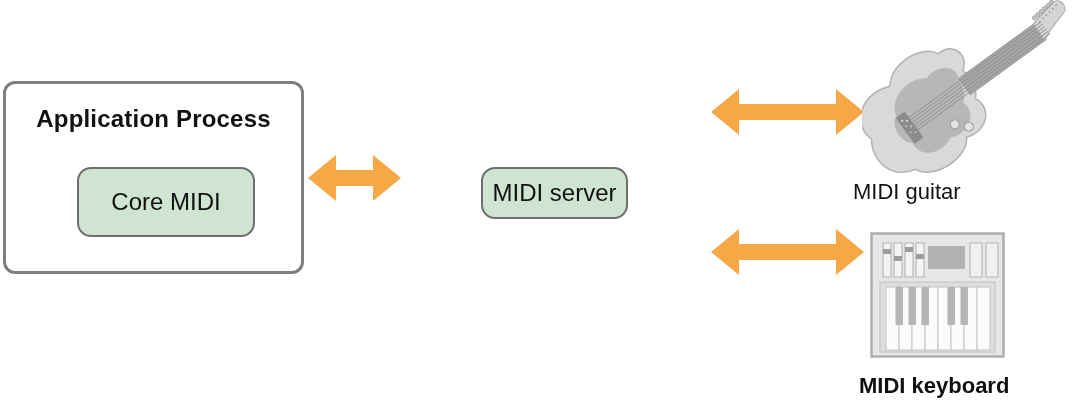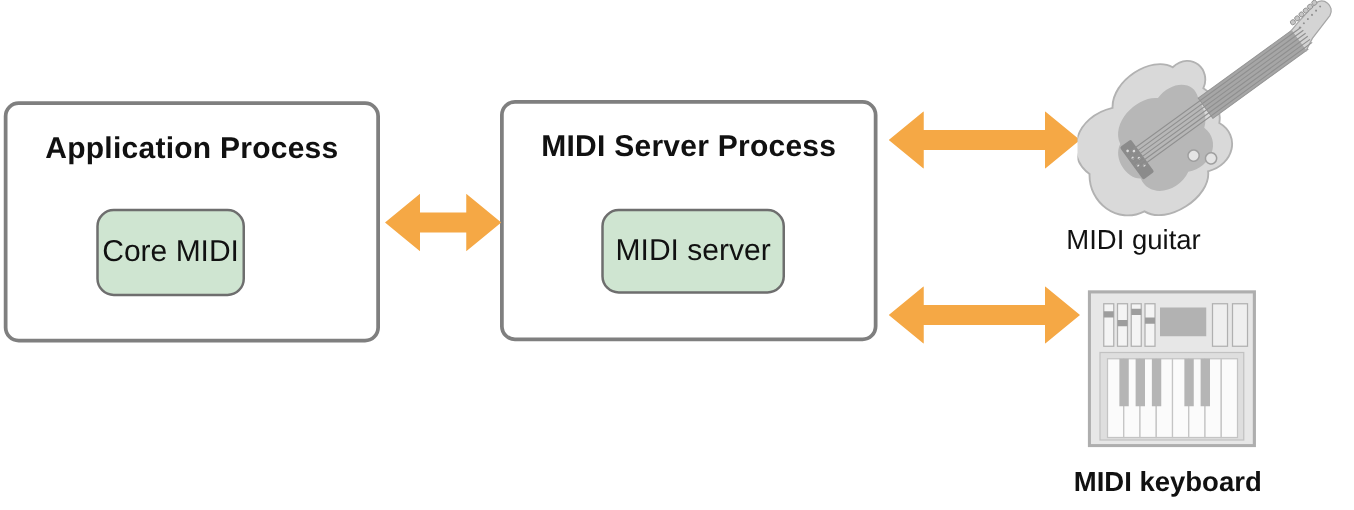--- a/index.html
+++ b/index.html
@@ -29,22 +29,22 @@
   }
   .component{
     position:absolute;
     background:var(--component_green,#cee5d0);
     border:2px solid #6e6e6e;
     border-radius:14px;
     box-sizing:border-box;
     display:flex;align-items:center;justify-content:center;
     font-size:24px;
   }
-  .component.core{left:77px;top:167px;width:119px;height:70px;}
-  .component.srv{left:481px;top:167px;width:147px;height:68px;}
+  .component.core{left:77px;top:167px;width:178px;height:70px;}
+  .component.srv{left:481px;top:167px;width:147px;height:52px;}
   .arrow{position:absolute;display:block;}
   .arrow polygon{fill:var(--accent_orange,#f5a845);}
   .arrow.a1{left:308px;top:155px;}
   .arrow.a2{left:711px;top:89px;}
   .arrow.a3{left:711px;top:229px;}
   .device-art{position:absolute;}
   .device-art.guitar{left:862px;top:0px;}
   .device-art.keyboard{left:870px;top:232px;}
   .device-label{
     position:absolute;
@@ -59,23 +59,20 @@
 
 <div class="canvas">
 
   <div class="process-box app">
     <div class="box-title">Application Process</div>
   </div>
   <div class="component core">
     <span>Core MIDI</span>
   </div>
 
-  <div class="process-box server">
-    <div class="box-title">MIDI Server Process</div>
-  </div>
   <div class="component srv">
     <span>MIDI server</span>
   </div>
 
   <svg class="arrow a1" width="93" height="46" viewBox="0 0 93 46" aria-hidden="true">
     <polygon points="0,23 28,0 28,15 65,15 65,0 93,23 65,46 65,31 28,31 28,46"></polygon>
   </svg>
 
   <svg class="arrow a2" width="153" height="46" viewBox="0 0 153 46" aria-hidden="true">
     <polygon points="0,23 28,0 28,15 125,15 125,0 153,23 125,46 125,31 28,31 28,46"></polygon>

